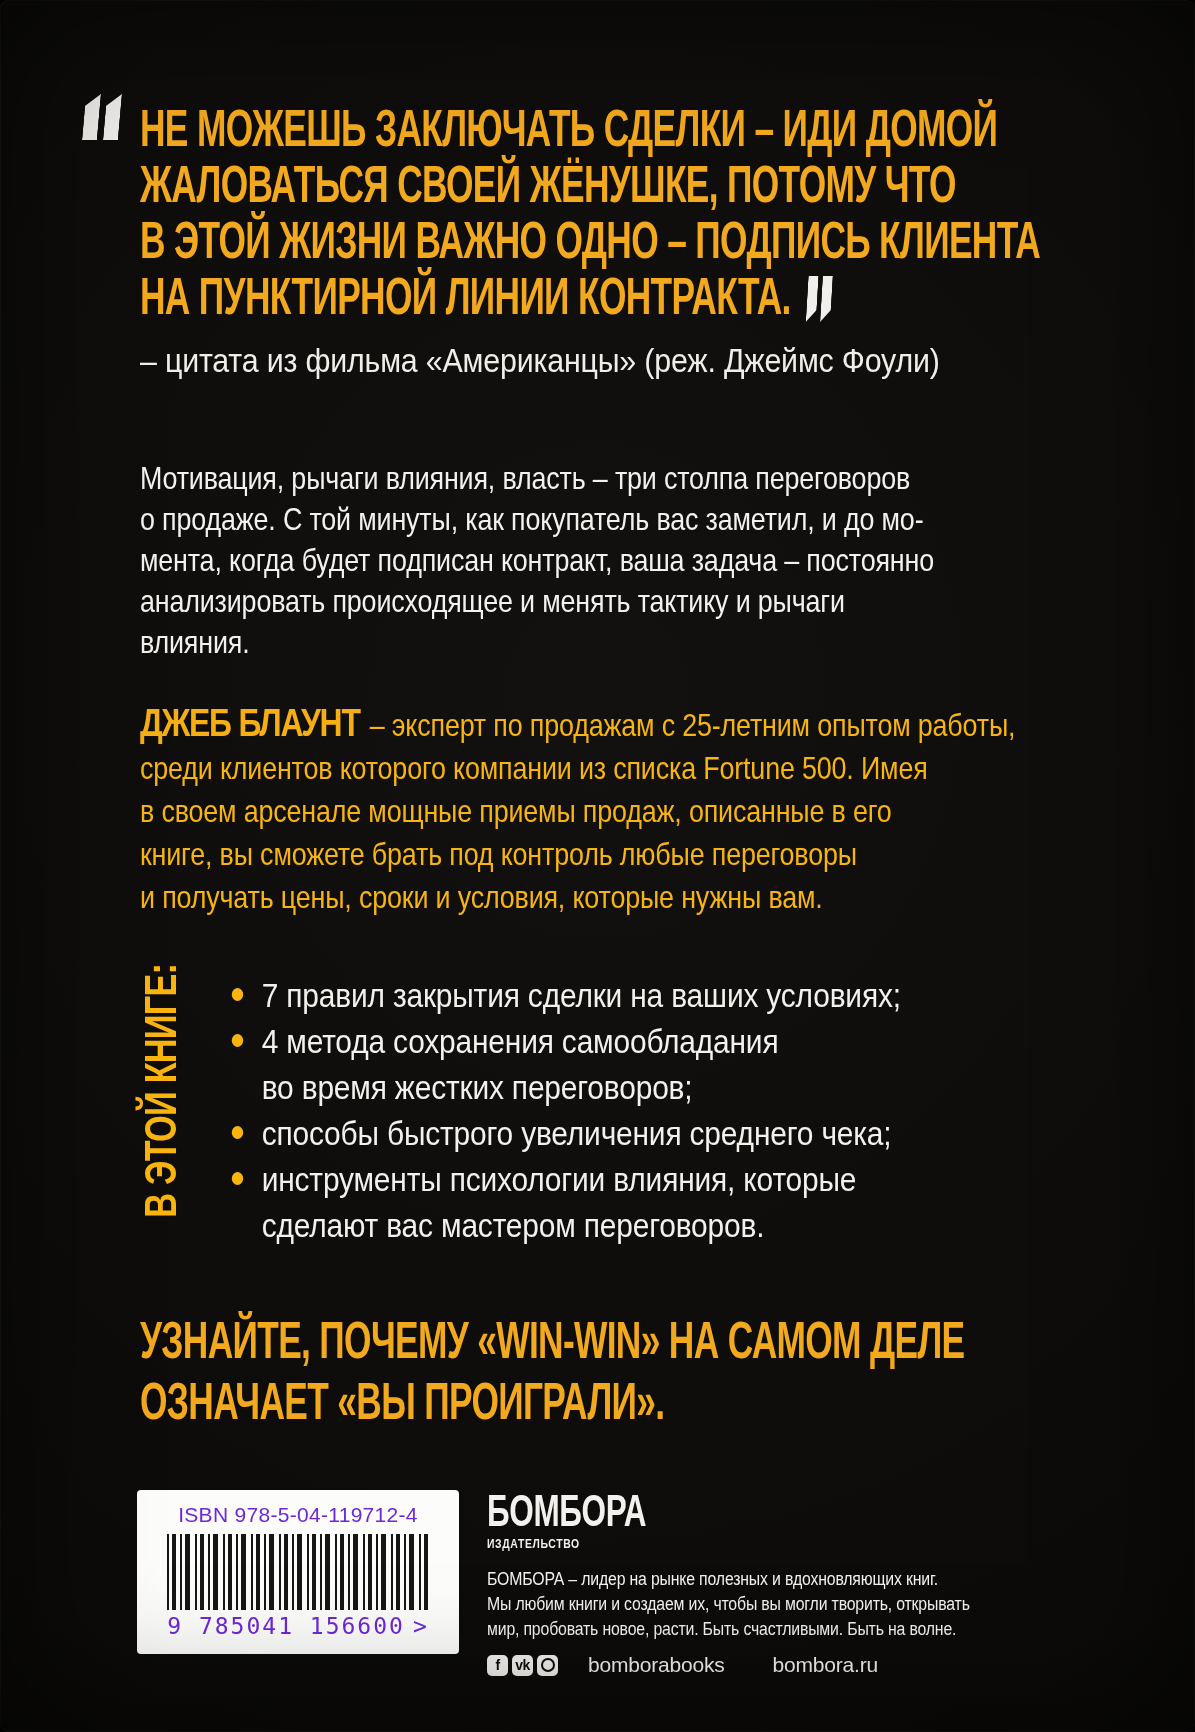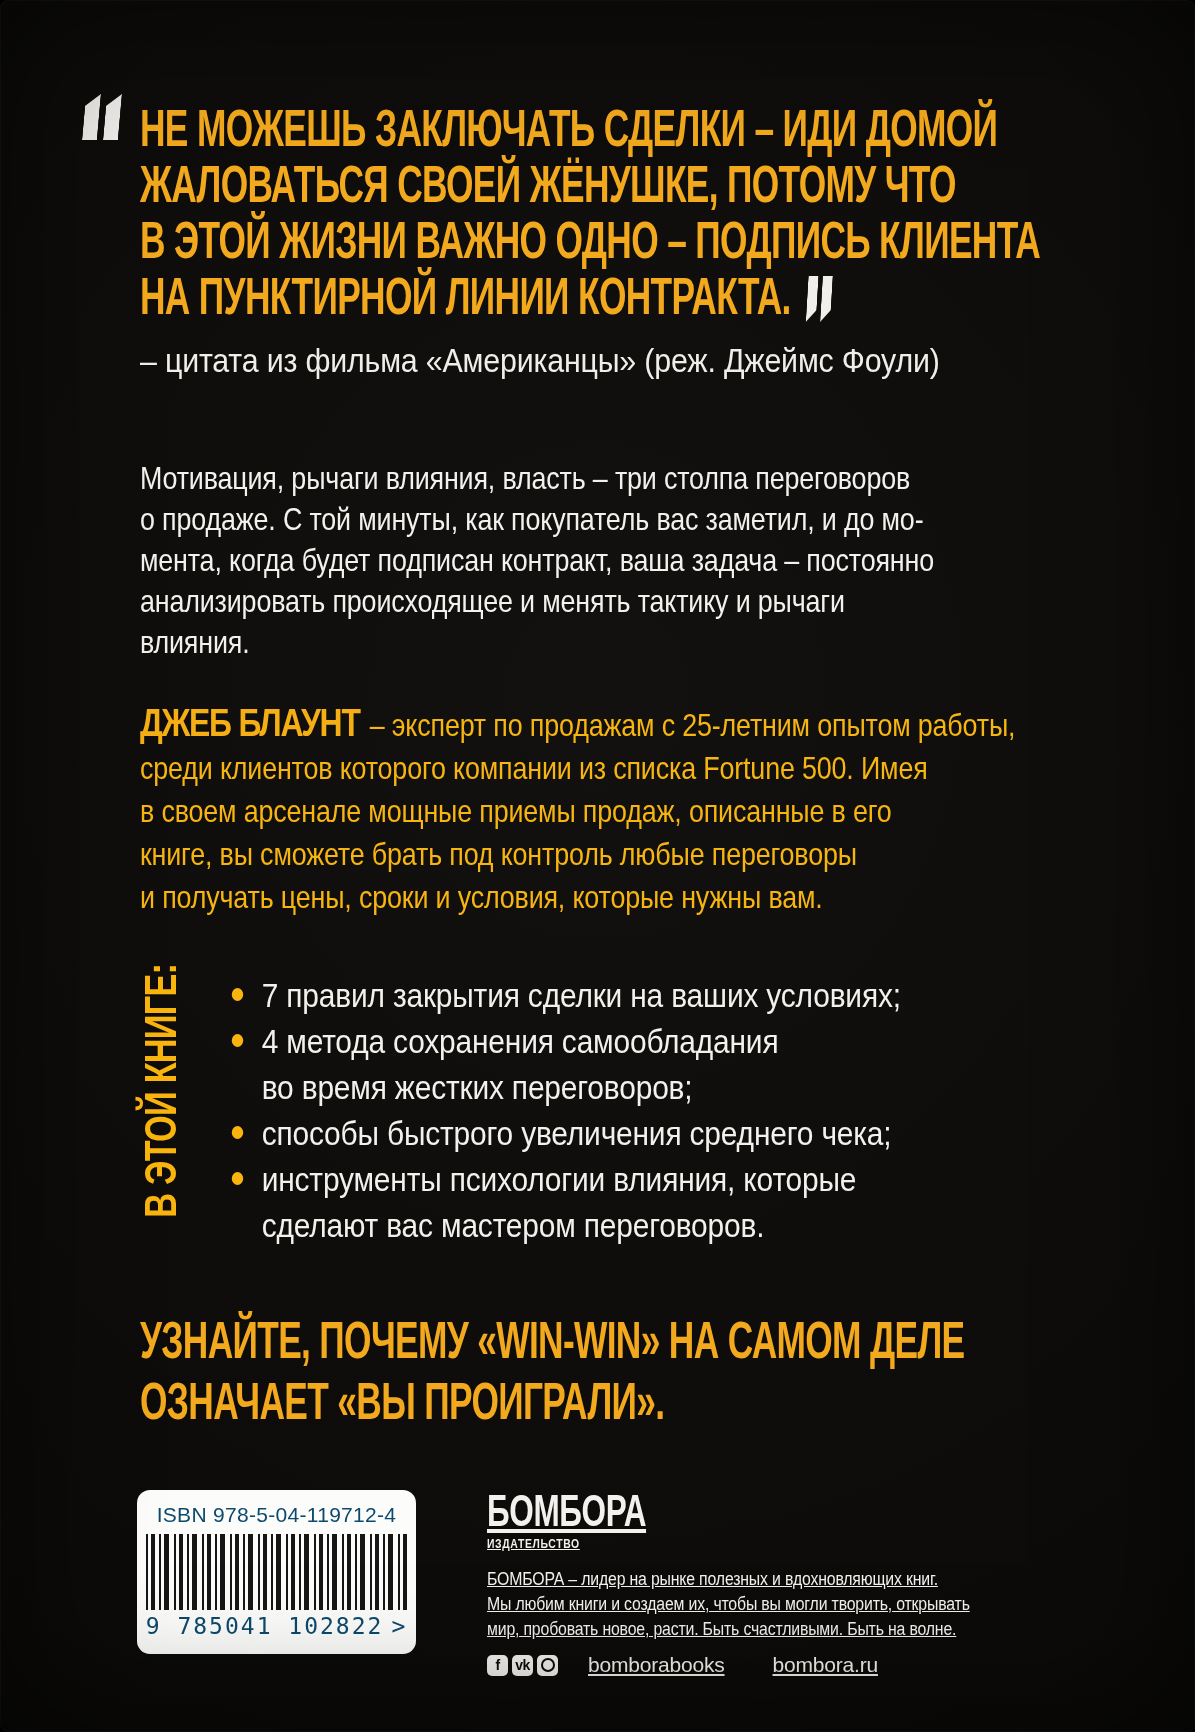--- a/index.html
+++ b/index.html
@@ -48,33 +48,33 @@
     transform:scaleX(.88); transform-origin:left top; }
   .bline { position:relative; padding-left:36px; white-space:nowrap; }
   .bline .dot { position:absolute; left:2px; top:16px; width:13px; height:13px;
     border-radius:50%; background:#F9B40E; }
 
   .callout { position:absolute; left:140px; top:1310px; color:#F2A91D;
     font-weight:bold; font-size:52px; line-height:61px; letter-spacing:-1px;
     transform:scaleX(.68); transform-origin:left top; white-space:nowrap; }
 
   
-  .barcode { position:absolute; left:137px; top:1490px; width:279px; height:164px;
-    background:#FCFCFA; border-radius:13px; color:#0c4a6e; text-align:center; }
+  .barcode { position:absolute; left:137px; top:1490px; width:322px; height:164px;
+    background:#FCFCFA; border-radius:4px; color:#6d28d9; text-align:center; }
   .isbn { padding-top:13px; font-size:21px; letter-spacing:.3px; }
   .bars { margin:7px auto 0; width:262px; height:76px;
     background:repeating-linear-gradient(90deg,
       #161616 0 2px, #fcfcfa 2px 5px, #161616 5px 9px, #fcfcfa 9px 13px,
       #161616 13px 15px, #fcfcfa 15px 18px, #161616 18px 23px, #fcfcfa 23px 28px); }
   .bdigits { margin-top:3px; font-family:"DejaVu Sans Mono", monospace;
     font-size:23px; letter-spacing:2px; }
   .bdigits .arrow { margin-left:8px; }
 
   
-  .publisher { position:absolute; left:487px; top:1490px; color:#F2F1ED;text-decoration:underline; }
+  .publisher { position:absolute; left:487px; top:1490px; color:#F2F1ED; }
   .pub-name { font-weight:bold; font-size:45px; line-height:42px; letter-spacing:-.5px;
     transform:scaleX(.70); transform-origin:left top; white-space:nowrap; }
   .pub-sub { margin-top:4px; font-weight:bold; font-size:13px; letter-spacing:.8px;
     transform:scaleX(.80); transform-origin:left top; white-space:nowrap; }
   .pub-lines { margin-top:16px; font-size:18px; line-height:25px; letter-spacing:-.2px;
     transform:scaleX(.88); transform-origin:left top; white-space:nowrap; }
   .social { margin-top:11px; display:flex; align-items:center; }
   .sicon { width:21px; height:21px; border-radius:5px; background:#F2F1ED; color:#0d0c0a;
     display:flex; align-items:center; justify-content:center; margin-right:4px;
     font-weight:bold; font-size:14px; line-height:1; letter-spacing:-.5px; }
@@ -132,21 +132,21 @@
   </div>
 
   <div class="callout">
     <div>УЗНАЙТЕ, ПОЧЕМУ «WIN-WIN» НА САМОМ ДЕЛЕ</div>
     <div>ОЗНАЧАЕТ «ВЫ ПРОИГРАЛИ».</div>
   </div>
 
   <div class="barcode">
     <div class="isbn">ISBN 978-5-04-119712-4</div>
     <div class="bars"></div>
-    <div class="bdigits"><span>9 785041 102822</span><span class="arrow">&gt;</span></div>
+    <div class="bdigits"><span>9 785041 156600</span><span class="arrow">&gt;</span></div>
   </div>
 
   <div class="publisher">
     <div class="pub-name">БОМБОРА</div>
     <div class="pub-sub">ИЗДАТЕЛЬСТВО</div>
     <div class="pub-lines">
       <div>БОМБОРА – лидер на рынке полезных и вдохновляющих книг.</div>
       <div>Мы любим книги и создаем их, чтобы вы могли творить, открывать</div>
       <div>мир, пробовать новое, расти. Быть счастливыми. Быть на волне.</div>
     </div>

